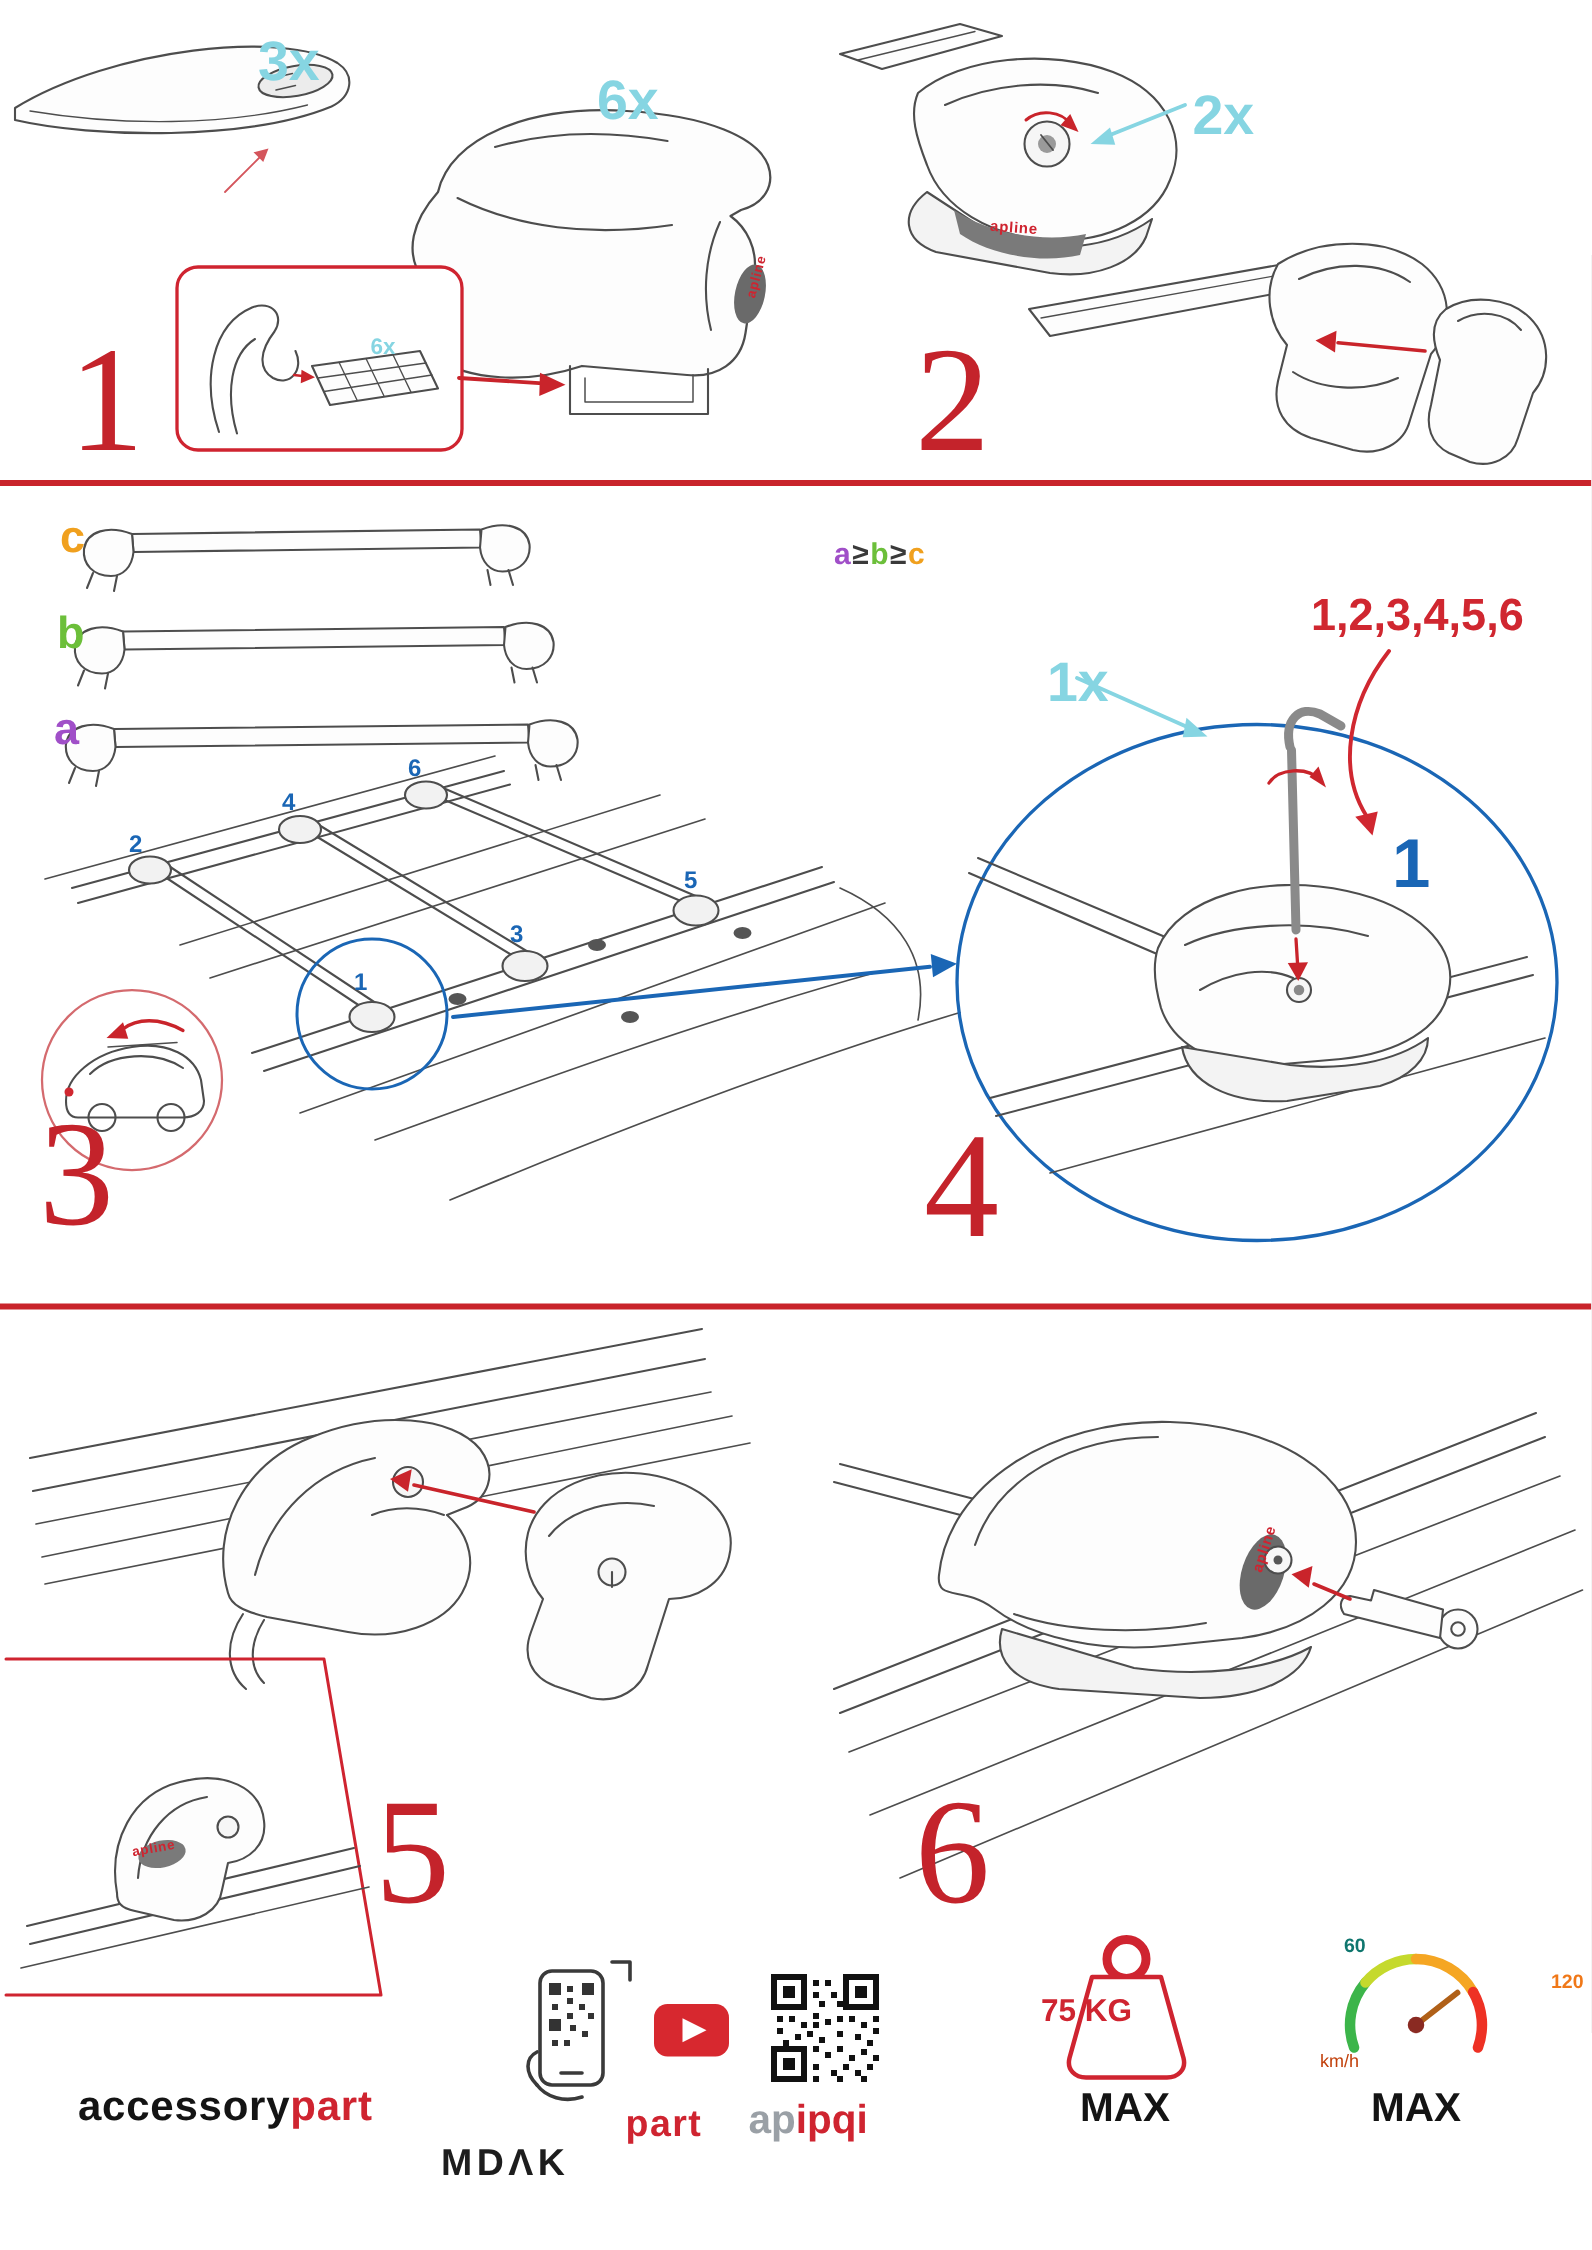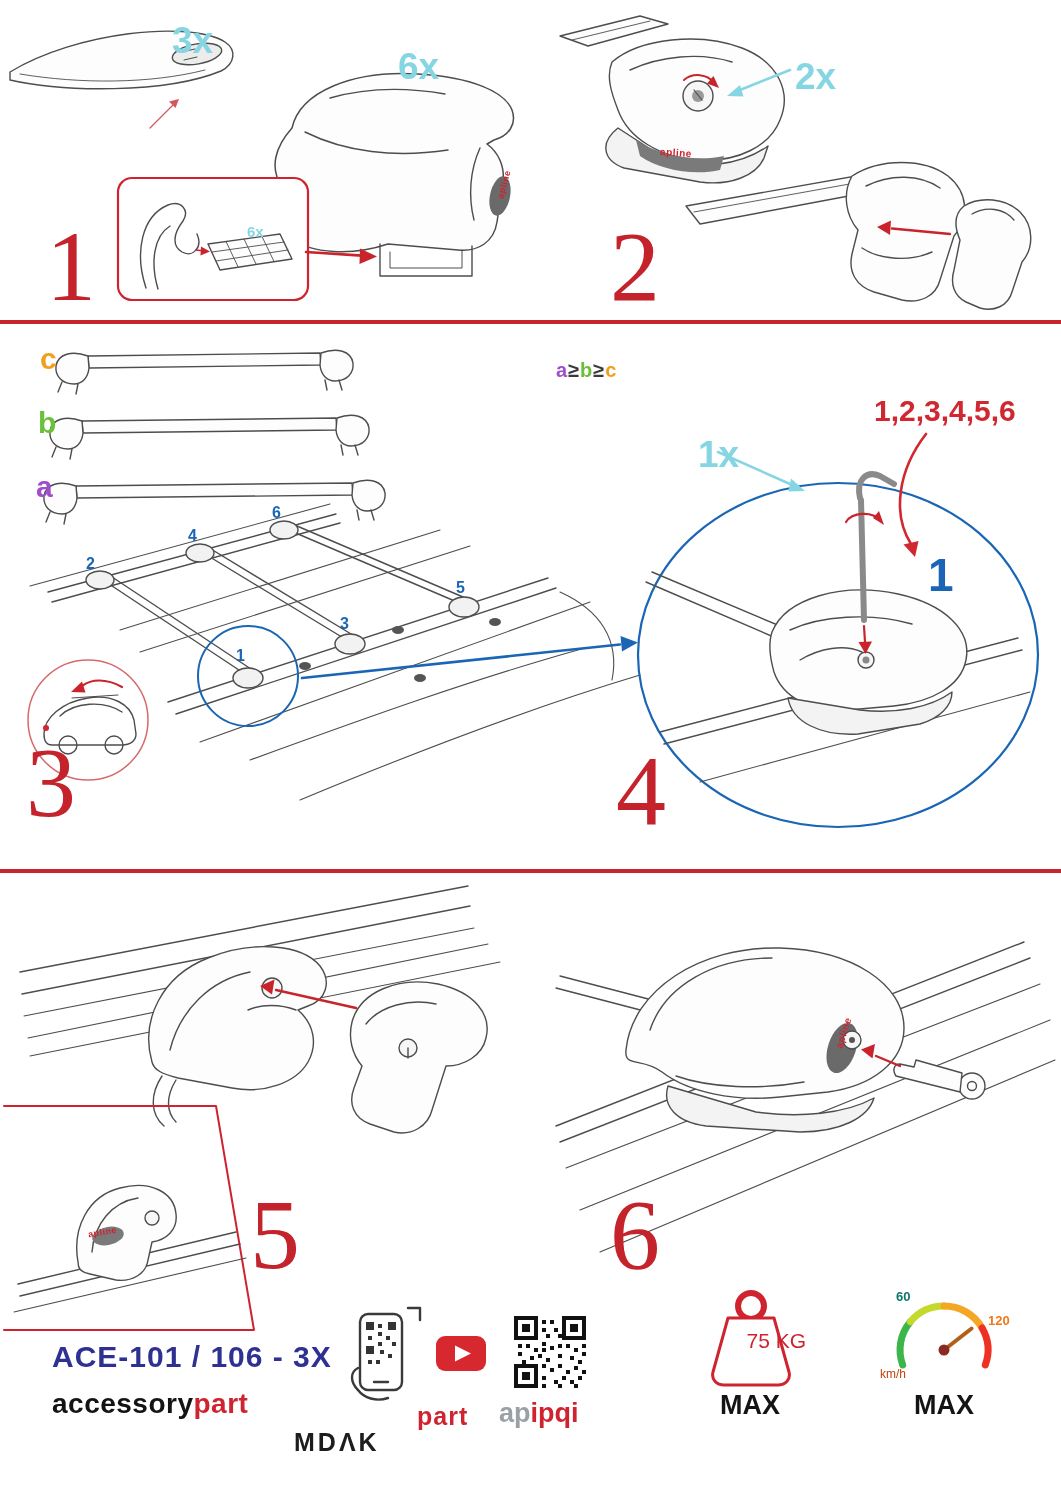--- a/index.html
+++ b/index.html
@@ -19,21 +19,21 @@
   .bigblue{color:#1a66b5;font-size:46px;font-weight:bold;}
   .brand{color:#cf2430;font-size:10px;font-weight:bold;letter-spacing:0.5px;}
   .divider{position:absolute;left:0;width:1061px;height:4px;background:#c9242b;}
   .model{color:#2e3192;font-size:30px;font-weight:bold;letter-spacing:1px;}
   .accpart{font-size:28px;font-weight:bold;letter-spacing:0.5px;}
   .accpart .black{color:#141414}.accpart .red{color:#cf2430}
   .mdak{color:#1d1d1d;font-size:25px;font-weight:bold;letter-spacing:3px;margin-top:28px;}
   .ipqi{color:#cf2430;font-size:25px;font-weight:bold;letter-spacing:1px;}
   .apline{font-size:27px;font-weight:bold;}
   .apline .gray{color:#9aa0a6}.apline .red{color:#cf2430}
-  .w75{color:#cf2430;font-size:21px;font-weight:normal;text-align:right;width:112px;}
+  .w75{color:#cf2430;font-size:21px;font-weight:bold;text-align:left;width:112px;}
   .max{color:#141414;font-size:27px;font-weight:bold;text-align:center;}
   .sp60{color:#0f766e;font-size:13px;font-weight:bold;}
   .sp120{color:#f07818;font-size:13px;font-weight:bold;}
   .kmh{color:#c2410c;font-size:12px;text-align:left;width:128px;}
 </style>
 </head>
 <body>
 
 <div id="page">
 
@@ -313,21 +313,20 @@
         </g>
       </g>
     </g>
   </svg>
 
   <span class="t num" style="left:250px;top:1190px">5</span>
   <span class="t num" style="left:610px;top:1190px">6</span>
   <span class="t brand" style="left:88px;top:1228px;transform:rotate(-10deg);font-size:9px">apline</span>
   <span class="t brand" style="left:828px;top:1028px;transform:rotate(-72deg)">apline</span>
 
-  <span class="t model" style="left:52px;top:1342px">ACE-101 / 106 - 3X</span>
   <span class="t accpart" style="left:52px;top:1390px"><span class="black">accessory</span><span class="red">part</span></span>
 
   <svg style="top:1302px;left:328px" width="100" height="100" viewBox="0 0 100 100">
     <g fill="none" stroke="#3a3a3a" stroke-width="2.4" stroke-linecap="round" stroke-linejoin="round">
       <rect x="32" y="12" width="42" height="76" rx="8" fill="#fff"></rect>
       <path d="M46,80 h14"></path>
       <path d="M80,6 L92,6 L92,18"></path>
       <path d="M30,88 C22,80 22,70 30,66"></path>
       <path d="M30,88 C36,96 48,100 60,96"></path>
     </g>
@@ -420,17 +419,17 @@
     <g fill="none" stroke-width="7" stroke-linecap="round">
       <path d="M22.7,81 A44,44 0 0 1 30.3,37.7" stroke="#3cb54a"></path>
       <path d="M30.3,37.7 A44,44 0 0 1 64,22" stroke="#c5d92d"></path>
       <path d="M64,22 A44,44 0 0 1 102.1,44" stroke="#f5a623"></path>
       <path d="M102.1,44 A44,44 0 0 1 105.3,81" stroke="#ee3124"></path>
     </g>
     <path d="M64,66 L91.6,44.5" stroke="#b06018" stroke-width="4" stroke-linecap="round"></path>
     <circle cx="64" cy="66" r="5.5" fill="#8a2a22"></circle>
   </svg>
   <span class="t sp60" style="left:896px;top:1290px">60</span>
-  <span class="t sp120" style="left:988px;top:1314px">120</span>
+  <span class="t sp120" style="left:1034px;top:1314px">120</span>
   <span class="t kmh" style="left:880px;top:1368px">km/h</span>
   <span class="t max" style="left:880px;top:1392px;width:128px">MAX</span>
 
 </div>
 
 </body></html>

